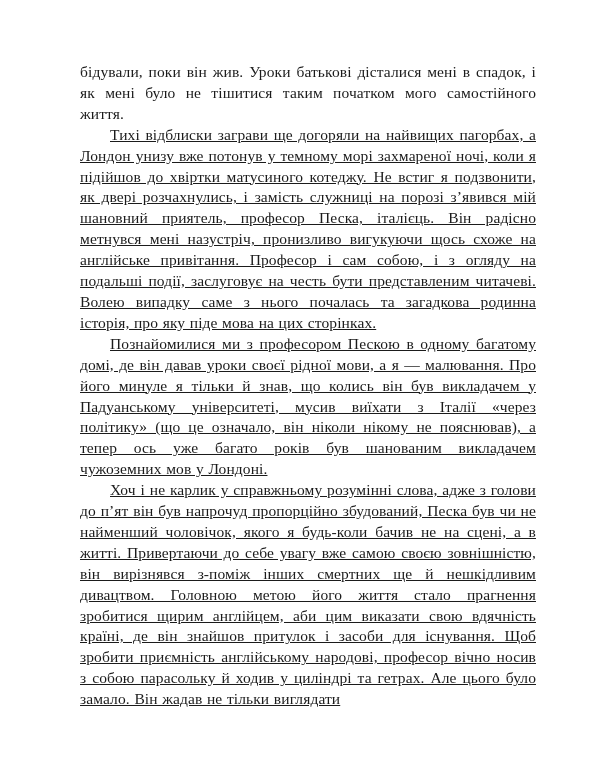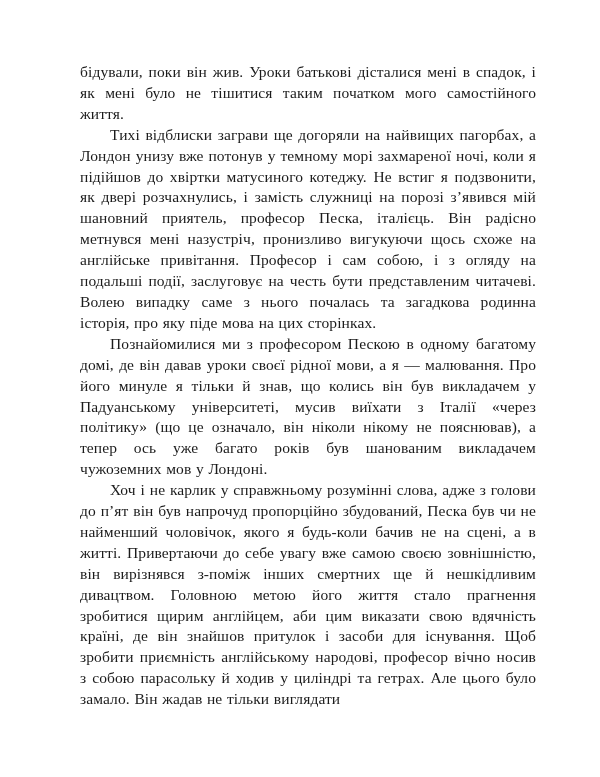--- a/index.html
+++ b/index.html
@@ -26,20 +26,21 @@
       margin: 0;
       font-size: 15.5px;
       line-height: 20.9px;
       text-align: justify;
       text-justify: inter-word;
       word-spacing: 0.04em;
       letter-spacing: 0.1px;
     }
     .book-page p.indent {
       text-indent: 30px;
+      text-decoration: underline;
     }
   </style>
 </head>
 <body>
 
 <main class="book-page">
   <p>бідували, поки він жив. Уроки батькові дісталися мені в спадок, і як мені було не тішитися таким початком мого самостійного життя.</p>
   <p class="indent">Тихі відблиски заграви ще догоряли на найвищих пагорбах, а Лондон унизу вже потонув у темному морі захмареної ночі, коли я підійшов до хвіртки матусиного котеджу. Не встиг я подзвонити, як двері розчахнулись, і замість служниці на порозі з’явився мій шановний приятель, професор Песка, італієць. Він радісно метнувся мені назустріч, пронизливо вигукуючи щось схоже на англійське привітання. Професор і сам собою, і з огляду на подальші події, заслуговує на честь бути представленим читачеві. Волею випадку саме з нього почалась та загадкова родинна історія, про яку піде мова на цих сторінках.</p>
   <p class="indent">Познайомилися ми з професором Пескою в одному багатому домі, де він давав уроки своєї рідної мови, а я — малювання. Про його минуле я тільки й знав, що колись він був викладачем у Падуанському університеті, мусив виїхати з Італії «через політику» (що це означало, він ніколи нікому не пояснював), а тепер ось уже багато років був шанованим викладачем чужоземних мов у Лондоні.</p>
   <p class="indent">Хоч і не карлик у справжньому розумінні слова, адже з голови до п’ят він був напрочуд пропорційно збудований, Песка був чи не найменший чоловічок, якого я будь-коли бачив не на сцені, а в житті. Привертаючи до себе увагу вже самою своєю зовнішністю, він вирізнявся з-поміж інших смертних ще й нешкідливим дивацтвом. Головною метою його життя стало прагнення зробитися щирим англійцем, аби цим виказати свою вдячність країні, де він знайшов притулок і засоби для існування. Щоб зробити приємність англійському народові, професор вічно носив з собою парасольку й ходив у циліндрі та гетрах. Але цього було замало. Він жадав не тільки виглядати</p>

